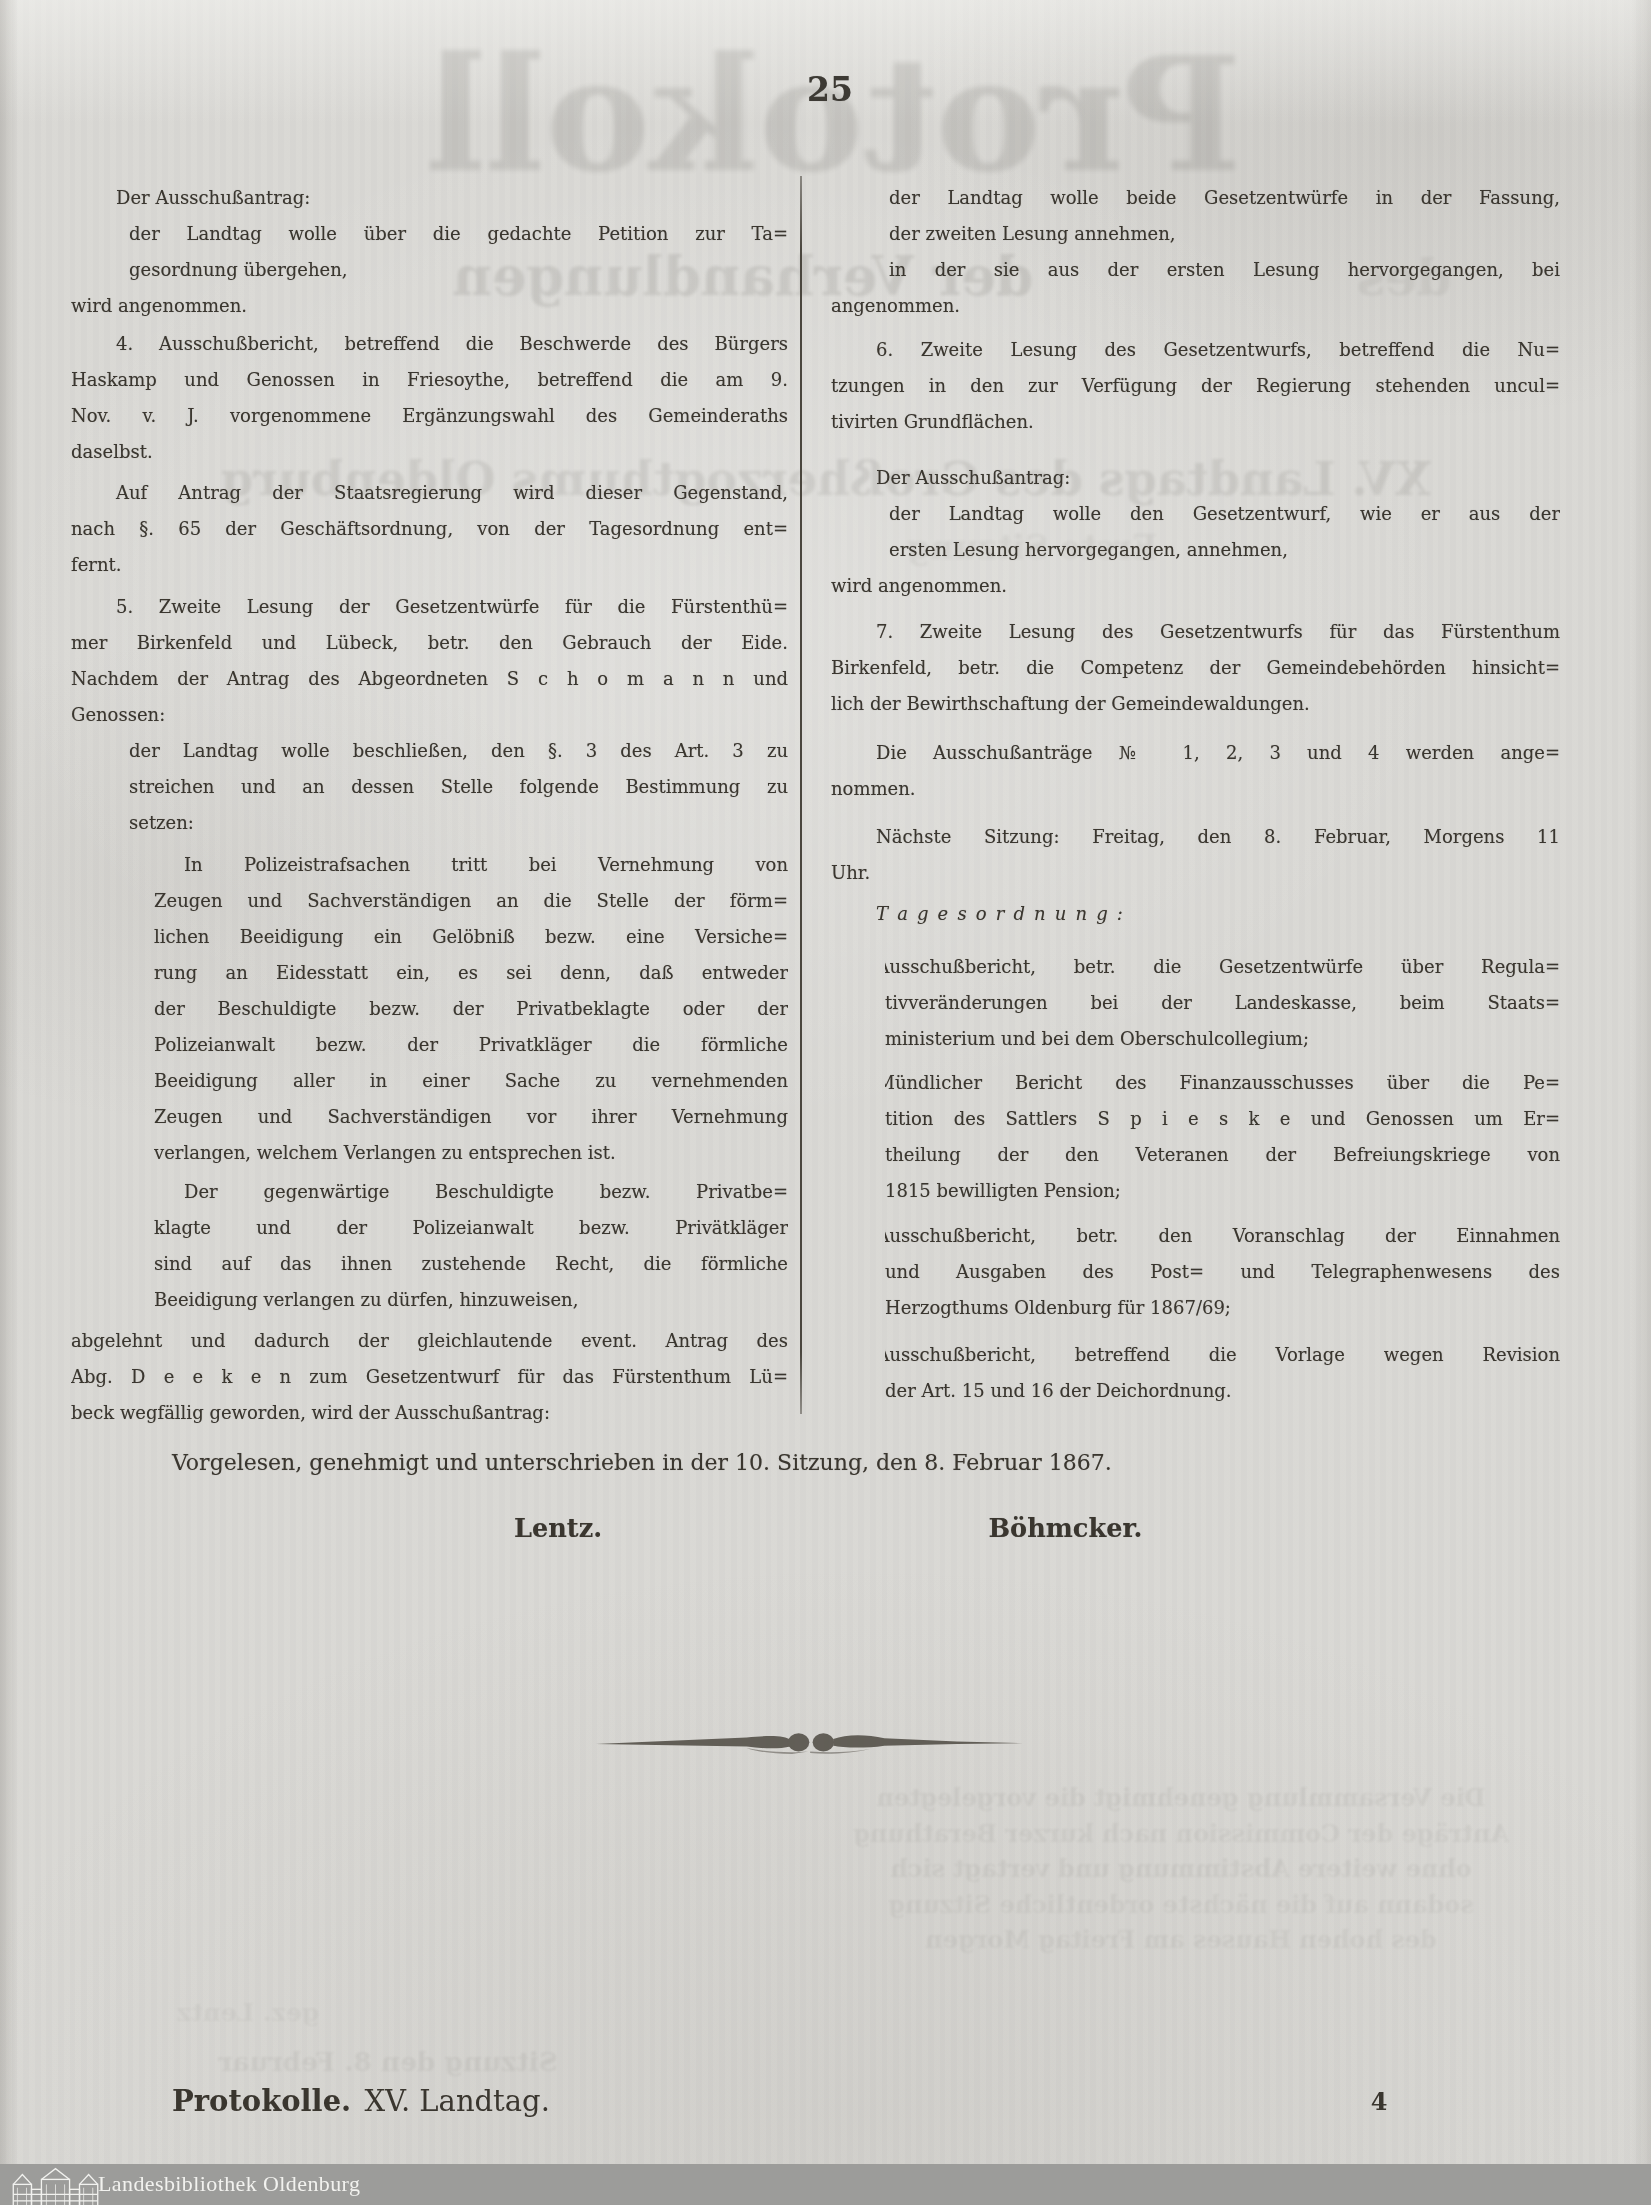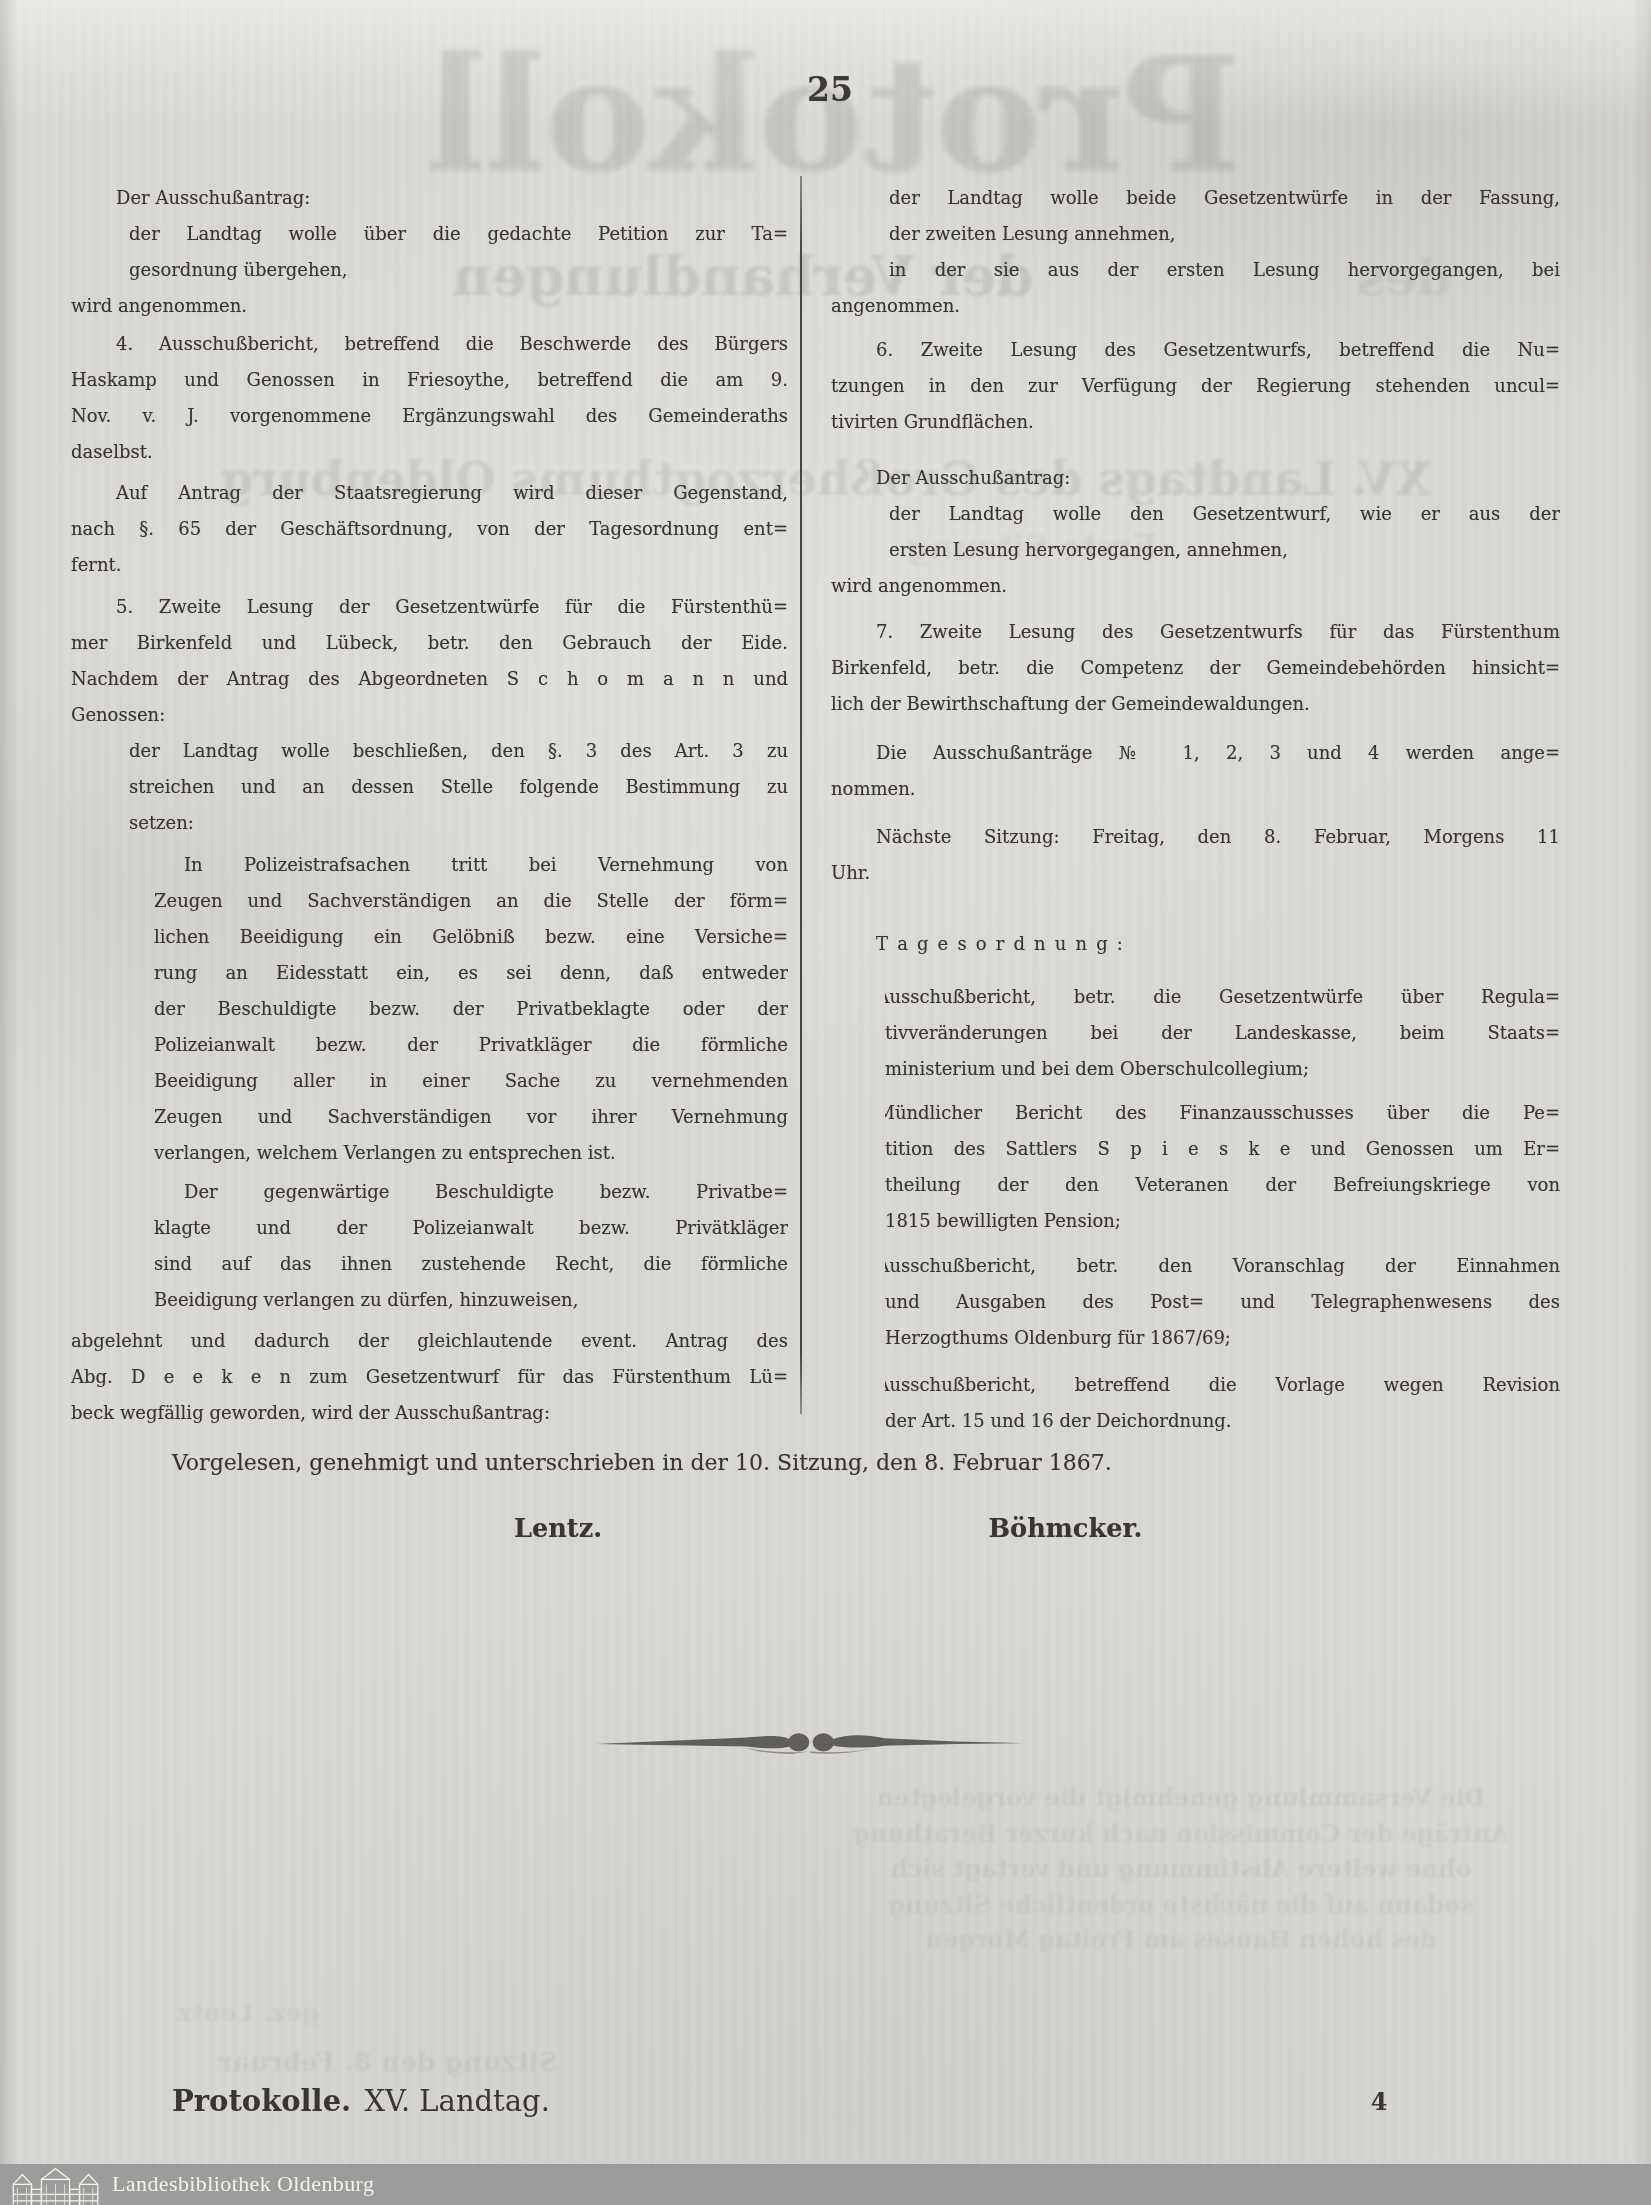--- a/index.html
+++ b/index.html
@@ -39,21 +39,21 @@
     text-align:center;text-shadow:0 0 0.8px rgba(0,0,0,.25);}
   #sig-left{left:492px;width:132px;}
   #sig-right{left:987px;width:157px;}
   .ornament{position:absolute;left:594px;top:1729px;}
   .footer-series{position:absolute;left:172px;top:2082px;font-size:29px;line-height:38px;text-align:center;}
   .footer-series .b{font-weight:bold;}
   .footer-series .r{margin-left:13.2px;}
   .sheet-number{position:absolute;left:1354px;top:2087px;width:50px;text-align:center;
     font-size:24px;font-weight:bold;}
   .library-bar{position:absolute;left:0;top:2164px;width:1651px;height:41px;background:#9c9c9a;}
-  .library-bar .label{position:absolute;left:112px;top:6.6px;
+  .library-bar .label{position:absolute;left:98px;top:6.6px;
     font-family:"Liberation Serif", serif;font-size:22px;color:#f2f2ef;letter-spacing:0.4px;}
   .building{position:absolute;left:5px;top:1.7px;}
   .ghost{position:absolute;font-family:"DejaVu Serif", serif;font-weight:bold;
     color:#28251f;white-space:nowrap;pointer-events:none;}
 </style>
 </head>
 <body>
 
 <div class="page">
 
@@ -162,21 +162,21 @@
         <div class="ln">lich der Bewirthschaftung der Gemeindewaldungen.</div>
       </div>
       <div class="blk para" style="margin-top: 13.2px;">
         <div class="ln j">Die Ausschußanträge № 1, 2, 3 und 4 werden ange=</div>
         <div class="ln">nommen.</div>
       </div>
       <div class="blk para" style="margin-top: 11.6px;">
         <div class="ln j">Nächste Sitzung: Freitag, den 8. Februar, Morgens 11</div>
         <div class="ln">Uhr.</div>
       </div>
-      <div class="blk heading" style="margin-top: 35px;">
+      <div class="blk heading" style="margin-top: 5px; font-style: italic;">
         <div class="ln">T a g e s o r d n u n g :</div>
       </div>
       <div class="blk list" style="margin-top: 16.5px;">
         <div class="ln j">1) Ausschußbericht, betr. die Gesetzentwürfe über Regula=</div>
         <div class="ln j">tivveränderungen bei der Landeskasse, beim Staats=</div>
         <div class="ln">ministerium und bei dem Oberschulcollegium;</div>
       </div>
       <div class="blk list" style="margin-top: 8.3px;">
         <div class="ln j">2) Mündlicher Bericht des Finanzausschusses über die Pe=</div>
         <div class="ln j">tition des Sattlers S p i e s k e und Genossen um Er=</div>

